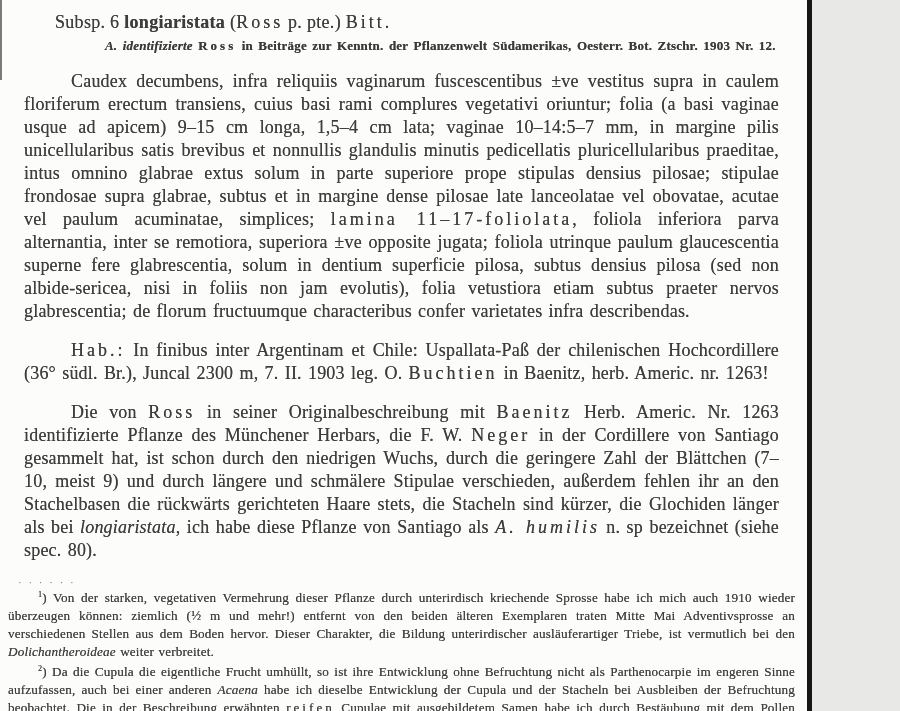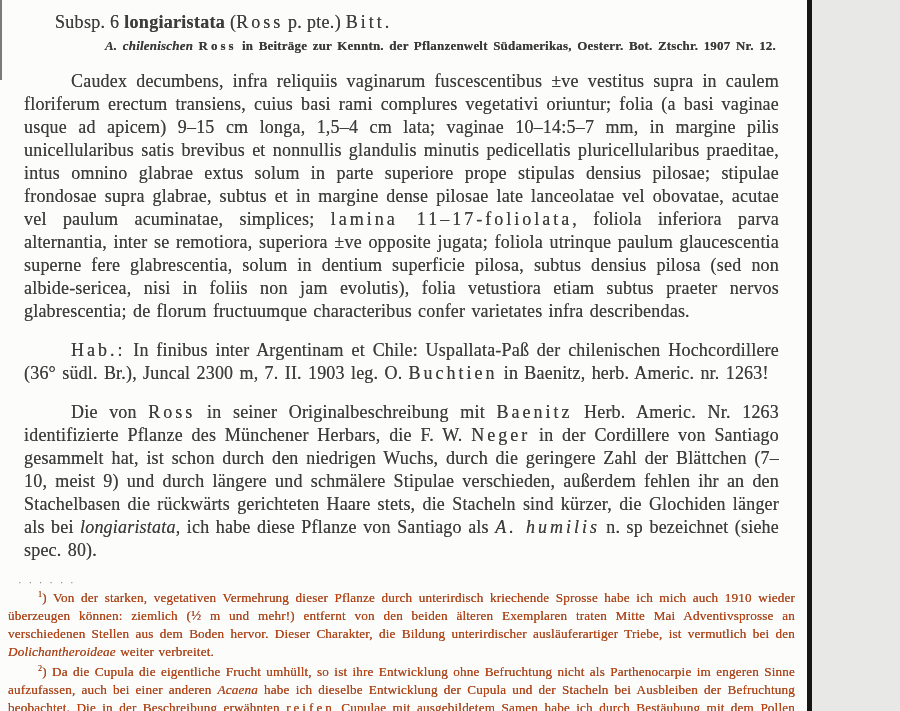--- a/index.html
+++ b/index.html
@@ -40,37 +40,37 @@
     font-size:11px;line-height:9px;
     color:#787876;letter-spacing:2px;
     text-shadow:none;
   }
   .fn{
     margin:2px 0 0 0;
     font-size:13.2px;line-height:18px;
     text-align:justify;
     text-indent:30px;
     letter-spacing:.15px;word-spacing:1px;
-    color:#c2410c;
+    color:#404040;
   }
   .b{font-weight:bold;}
   .i{font-style:italic;}
   .sp{letter-spacing:3px;}
   .sup{vertical-align:super;font-size:.62em;line-height:0;}
 </style>
 </head>
 <body>
 
 <div class="page">
   <div class="edge-left"></div>
   <div class="edge-right"></div>
 
   <h1 class="title"><span>Subsp. 6 </span><span class="b">longiaristata</span><span> (</span><span class="sp">Ross</span><span> p. pte.) </span><span class="sp">Bitt.</span></h1>
 
-  <p class="ref"><span class="i">A. chilenischen</span><span> </span><span class="sp">Ross</span><span> in Beiträge zur Kenntn. der Pflanzenwelt Südamerikas, Oesterr. Bot. Ztschr. 1907 Nr. 12.</span></p>
+  <p class="ref"><span class="i">A. identifizierte</span><span> </span><span class="sp">Ross</span><span> in Beiträge zur Kenntn. der Pflanzenwelt Südamerikas, Oesterr. Bot. Ztschr. 1903 Nr. 12.</span></p>
 
   <p class="body"><span>Caudex decumbens, infra reliquiis vaginarum fuscescentibus ±ve vestitus supra in caulem floriferum erectum transiens, cuius basi rami complures vegetativi oriuntur; folia (a basi vaginae usque ad apicem) 9–15 cm longa, 1,5–4 cm lata; vaginae 10–14:5–7 mm, in margine pilis unicellularibus satis brevibus et nonnullis glandulis minutis pedicellatis pluricellularibus praeditae, intus omnino glabrae extus solum in parte superiore prope stipulas densius pilosae; stipulae frondosae supra glabrae, subtus et in margine dense pilosae late lanceolatae vel obovatae, acutae vel paulum acuminatae, simplices; </span><span class="sp">lamina 11–17-foliolata</span><span>, foliola inferiora parva alternantia, inter se remotiora, superiora ±ve opposite jugata; foliola utrinque paulum glaucescentia superne fere glabrescentia, solum in dentium superficie pilosa, subtus densius pilosa (sed non albide-sericea, nisi in foliis non jam evolutis), folia vetustiora etiam subtus praeter nervos glabrescentia; de florum fructuumque characteribus confer varietates infra describendas.</span></p>
 
   <p class="body"><span class="sp">Hab.:</span><span> In finibus inter Argentinam et Chile: Uspallata-Paß der chilenischen Hochcordillere (36° südl. Br.), Juncal 2300 m, 7. II. 1903 leg. O. </span><span class="sp">Buchtien</span><span> in Baenitz, herb. Americ. nr. 1263!</span></p>
 
   <p class="body"><span>Die von </span><span class="sp">Ross</span><span> in seiner Originalbeschreibung mit </span><span class="sp">Baenitz</span><span> Herb. Americ. Nr. 1263 identifizierte Pflanze des Münchener Herbars, die F. W. </span><span class="sp">Neger</span><span> in der Cordillere von Santiago gesammelt hat, ist schon durch den niedrigen Wuchs, durch die geringere Zahl der Blättchen (7–10, meist 9) und durch längere und schmälere Stipulae verschieden, außerdem fehlen ihr an den Stachelbasen die rückwärts gerichteten Haare stets, die Stacheln sind kürzer, die Glochiden länger als bei </span><span class="i">longiaristata</span><span>, ich habe diese Pflanze von Santiago als </span><span class="i sp">A. humilis</span><span> n. sp bezeichnet (siehe spec. 80).</span></p>
 
 
   <div class="fnsep">· ·   ·    ·   · ·</div>
 

